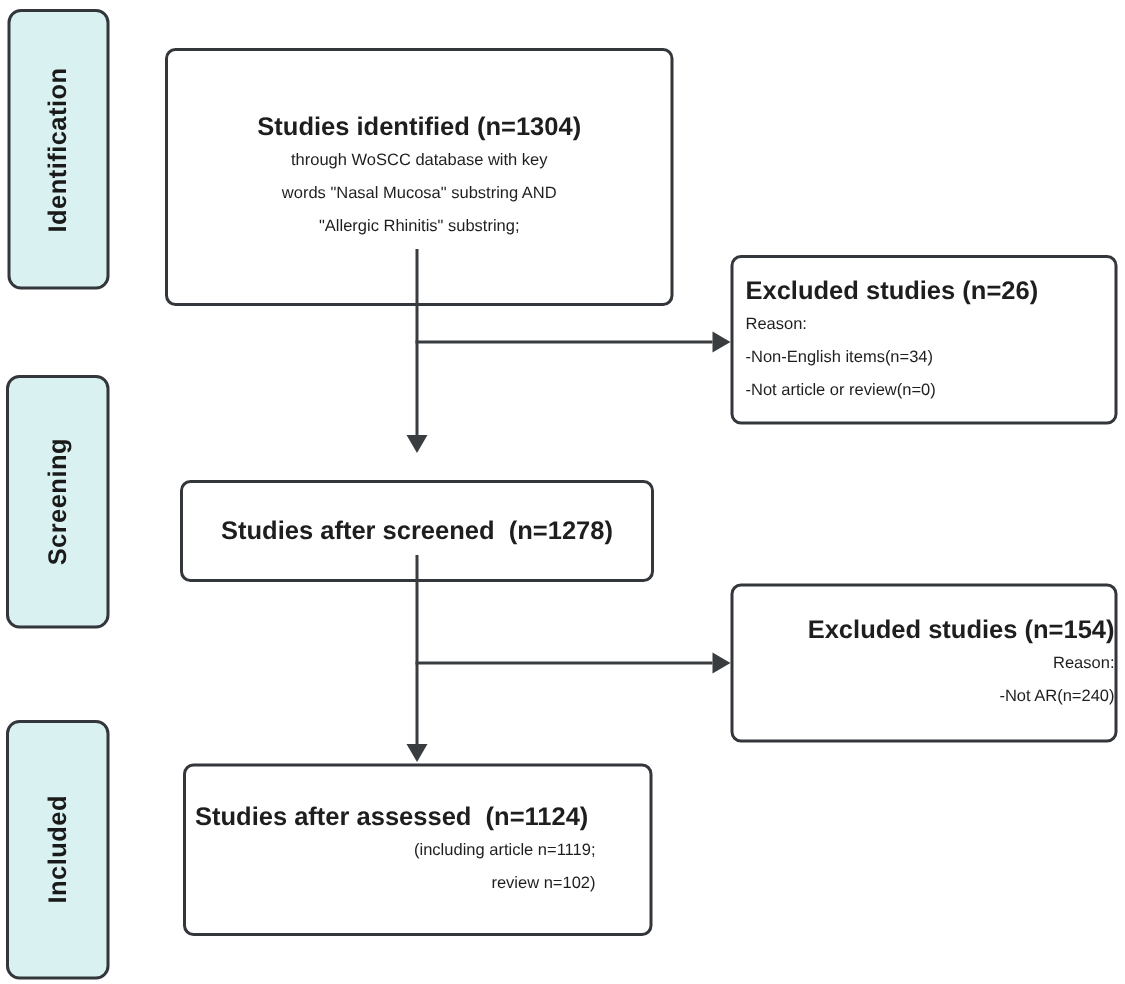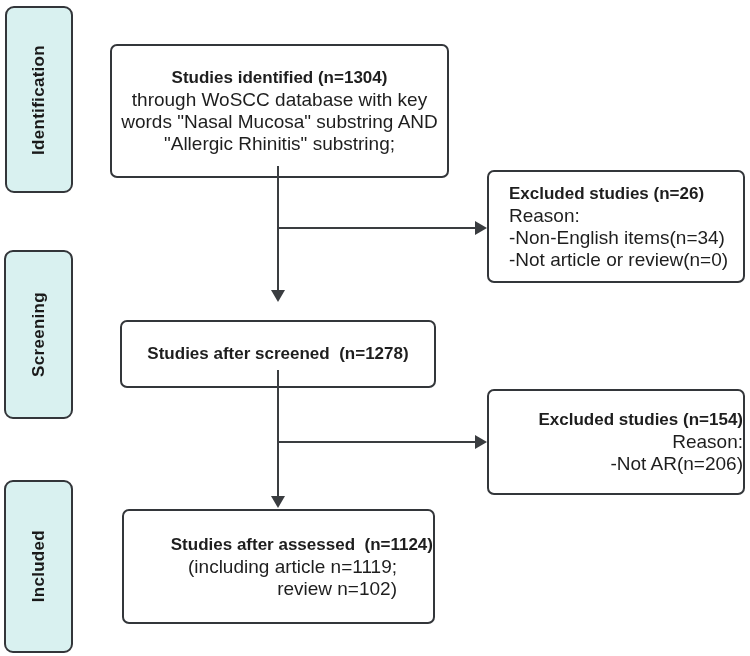--- a/index.html
+++ b/index.html
@@ -17,23 +17,23 @@
     position: absolute;
     background: #ffffff;
     border: 2px solid #33363a;
     border-radius: 7px;
     box-sizing: border-box;
     display: flex;
     flex-direction: column;
     justify-content: center;
   }
   .node.center { align-items: center; text-align: center; }
-  .node.leftpad { padding-left: 20px; }
+  .node.leftpad { padding-left: 8px; }
   .t  { font-weight: bold; font-size: 17px; line-height: 22px; white-space: pre; }
-  .l  { font-size: 19px; line-height: 22px; white-space: pre; }
+  .l  { font-size: 11px; line-height: 22px; white-space: pre; }
   
   .assessed .t { margin-left: 6px; }
   .assessed .l { text-align: right; margin-right: 36px; white-space: pre; }
   
   .stage {
     position: absolute;
     background: #d9f1f0;
     border: 2px solid #33363a;
     border-radius: 9px;
     box-sizing: border-box;
@@ -73,45 +73,45 @@
   <div class="stage" style="left:5px; top:6px; width:68px; height:187px;">
     <span class="vtext">Identification</span>
   </div>
   <div class="stage" style="left:4px; top:250px; width:69px; height:169px;">
     <span class="vtext">Screening</span>
   </div>
   <div class="stage" style="left:4px; top:480px; width:69px; height:173px;">
     <span class="vtext">Included</span>
   </div>
 
-  <div class="node center" style="left:110px; top:44px; width:339px; height:134px;">
+  <div class="node center" style="left:110px; top:32px; width:339px; height:172px;">
     <div class="t">Studies identified (n=1304)</div>
     <div class="l">through WoSCC database with key</div>
     <div class="l">words "Nasal Mucosa" substring AND</div>
     <div class="l">"Allergic Rhinitis" substring;</div>
   </div>
 
   <div class="node leftpad" style="left:487px; top:170px; width:258px; height:113px;">
     <div class="t">Excluded studies (n=26)</div>
     <div class="l">Reason:</div>
     <div class="l">-Non-English items(n=34)</div>
     <div class="l">-Not article or review(n=0)</div>
   </div>
 
   <div class="node center" style="left:120px; top:320px; width:316px; height:68px;">
     <div class="t">Studies after screened  (n=1278)</div>
   </div>
 
   <div class="node leftpad" style="left:487px; top:389px; width:258px; height:106px;text-align:right;">
     <div class="t">Excluded studies (n=154)</div>
     <div class="l">Reason:</div>
-    <div class="l">-Not AR(n=206)</div>
+    <div class="l">-Not AR(n=240)</div>
   </div>
 
-  <div class="node assessed" style="left:122px; top:509px; width:313px; height:115px;align-items:flex-end;">
+  <div class="node assessed" style="left:122px; top:509px; width:313px; height:115px;">
     <div class="t">Studies after assessed  (n=1124)</div>
     <div class="l">(including article n=1119;</div>
     <div class="l">review n=102)</div>
   </div>
 
   <div class="vline" style="left:277px; top:166px; width:2px; height:125px;"></div>
   <div class="arrow-down" style="left:271px; top:290px;"></div>
 
   <div class="hline" style="left:277px; top:227px; width:198px; height:2px;"></div>
   <div class="arrow-right" style="left:475px; top:221px;"></div>

